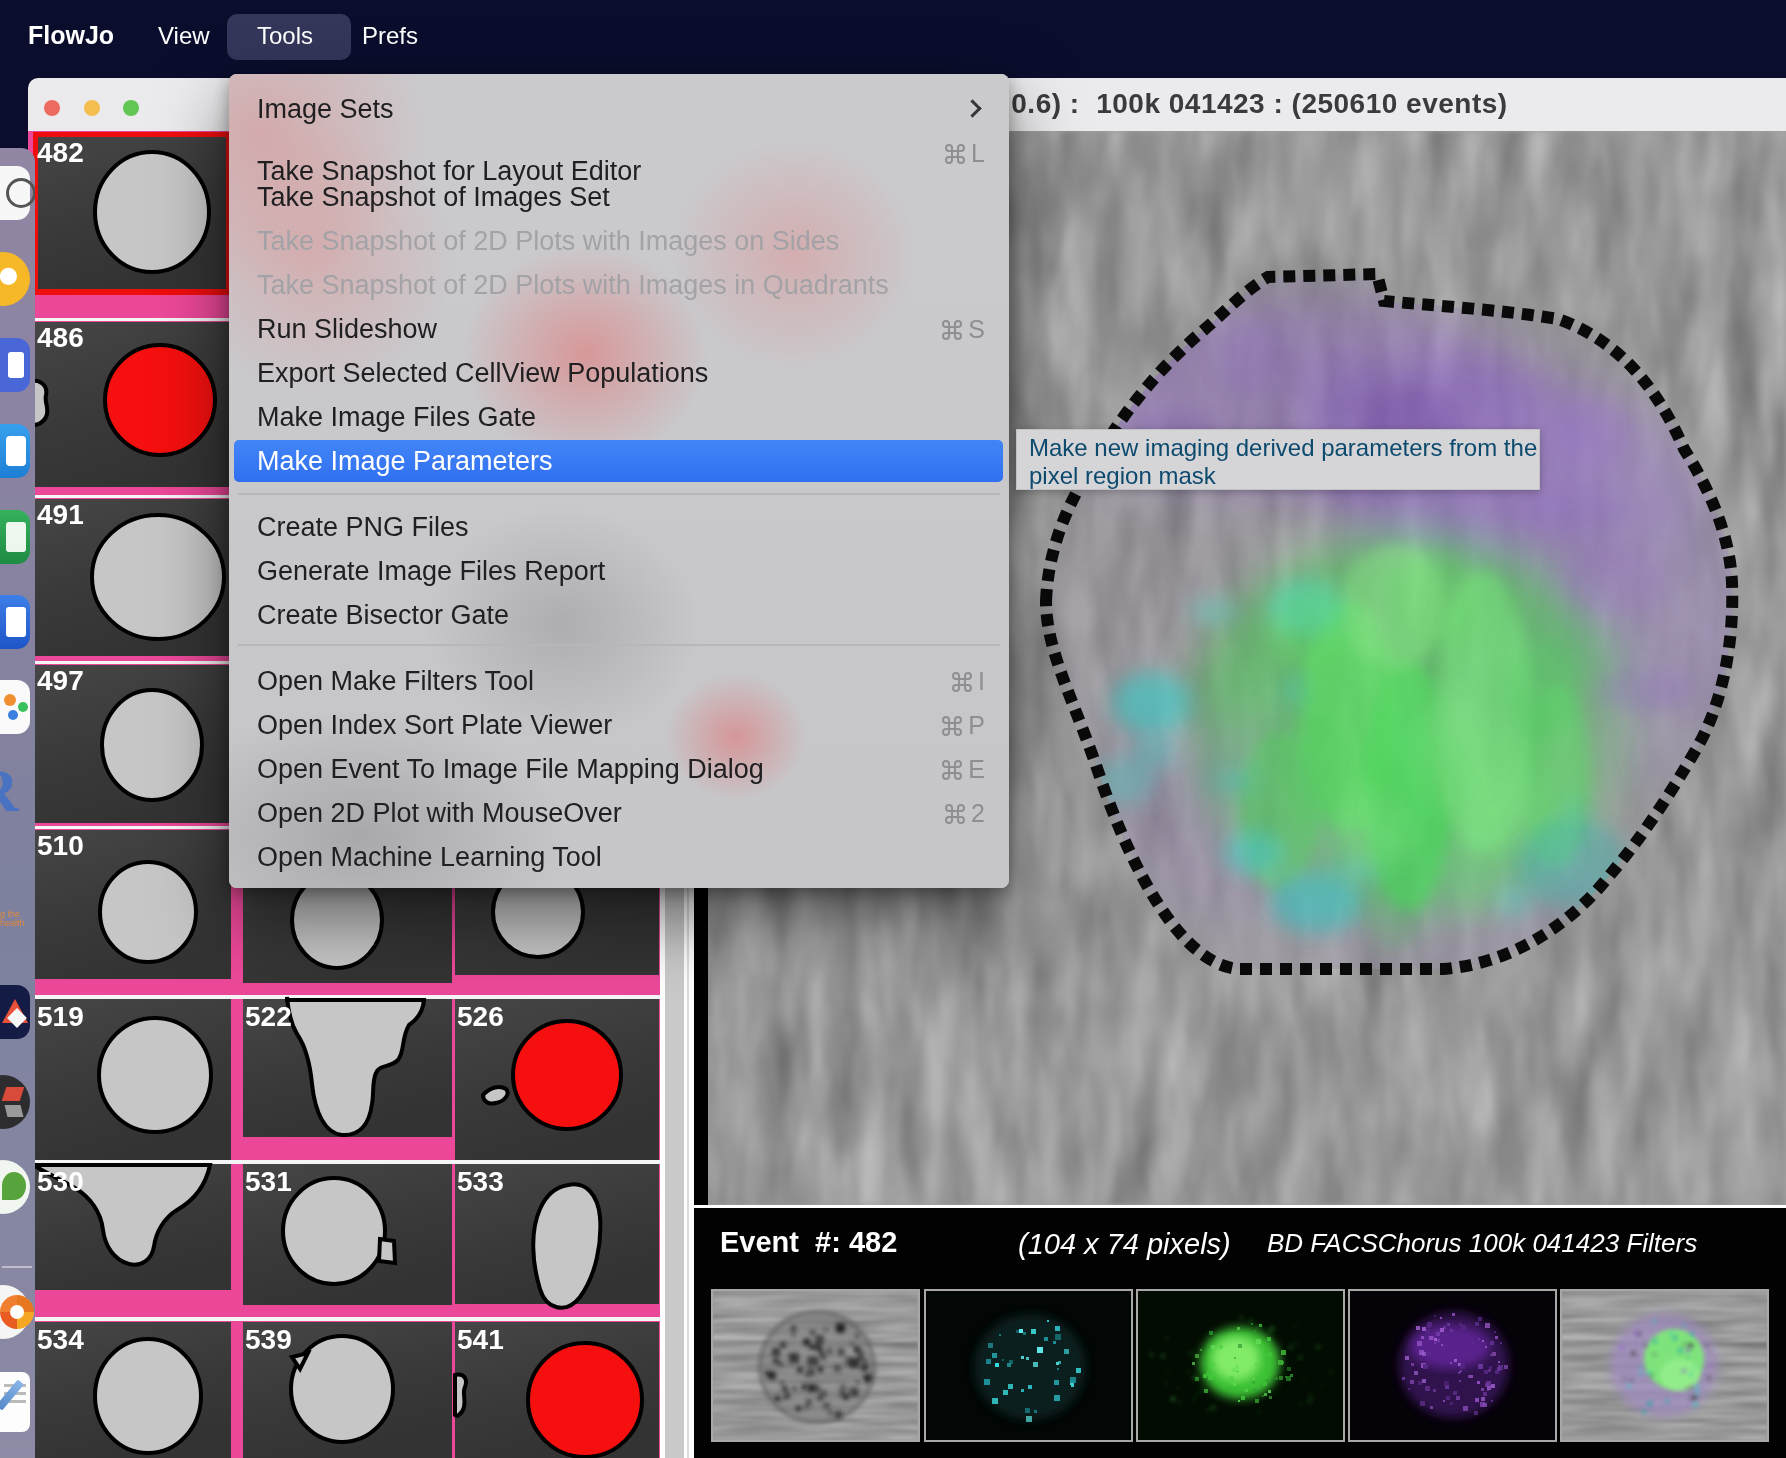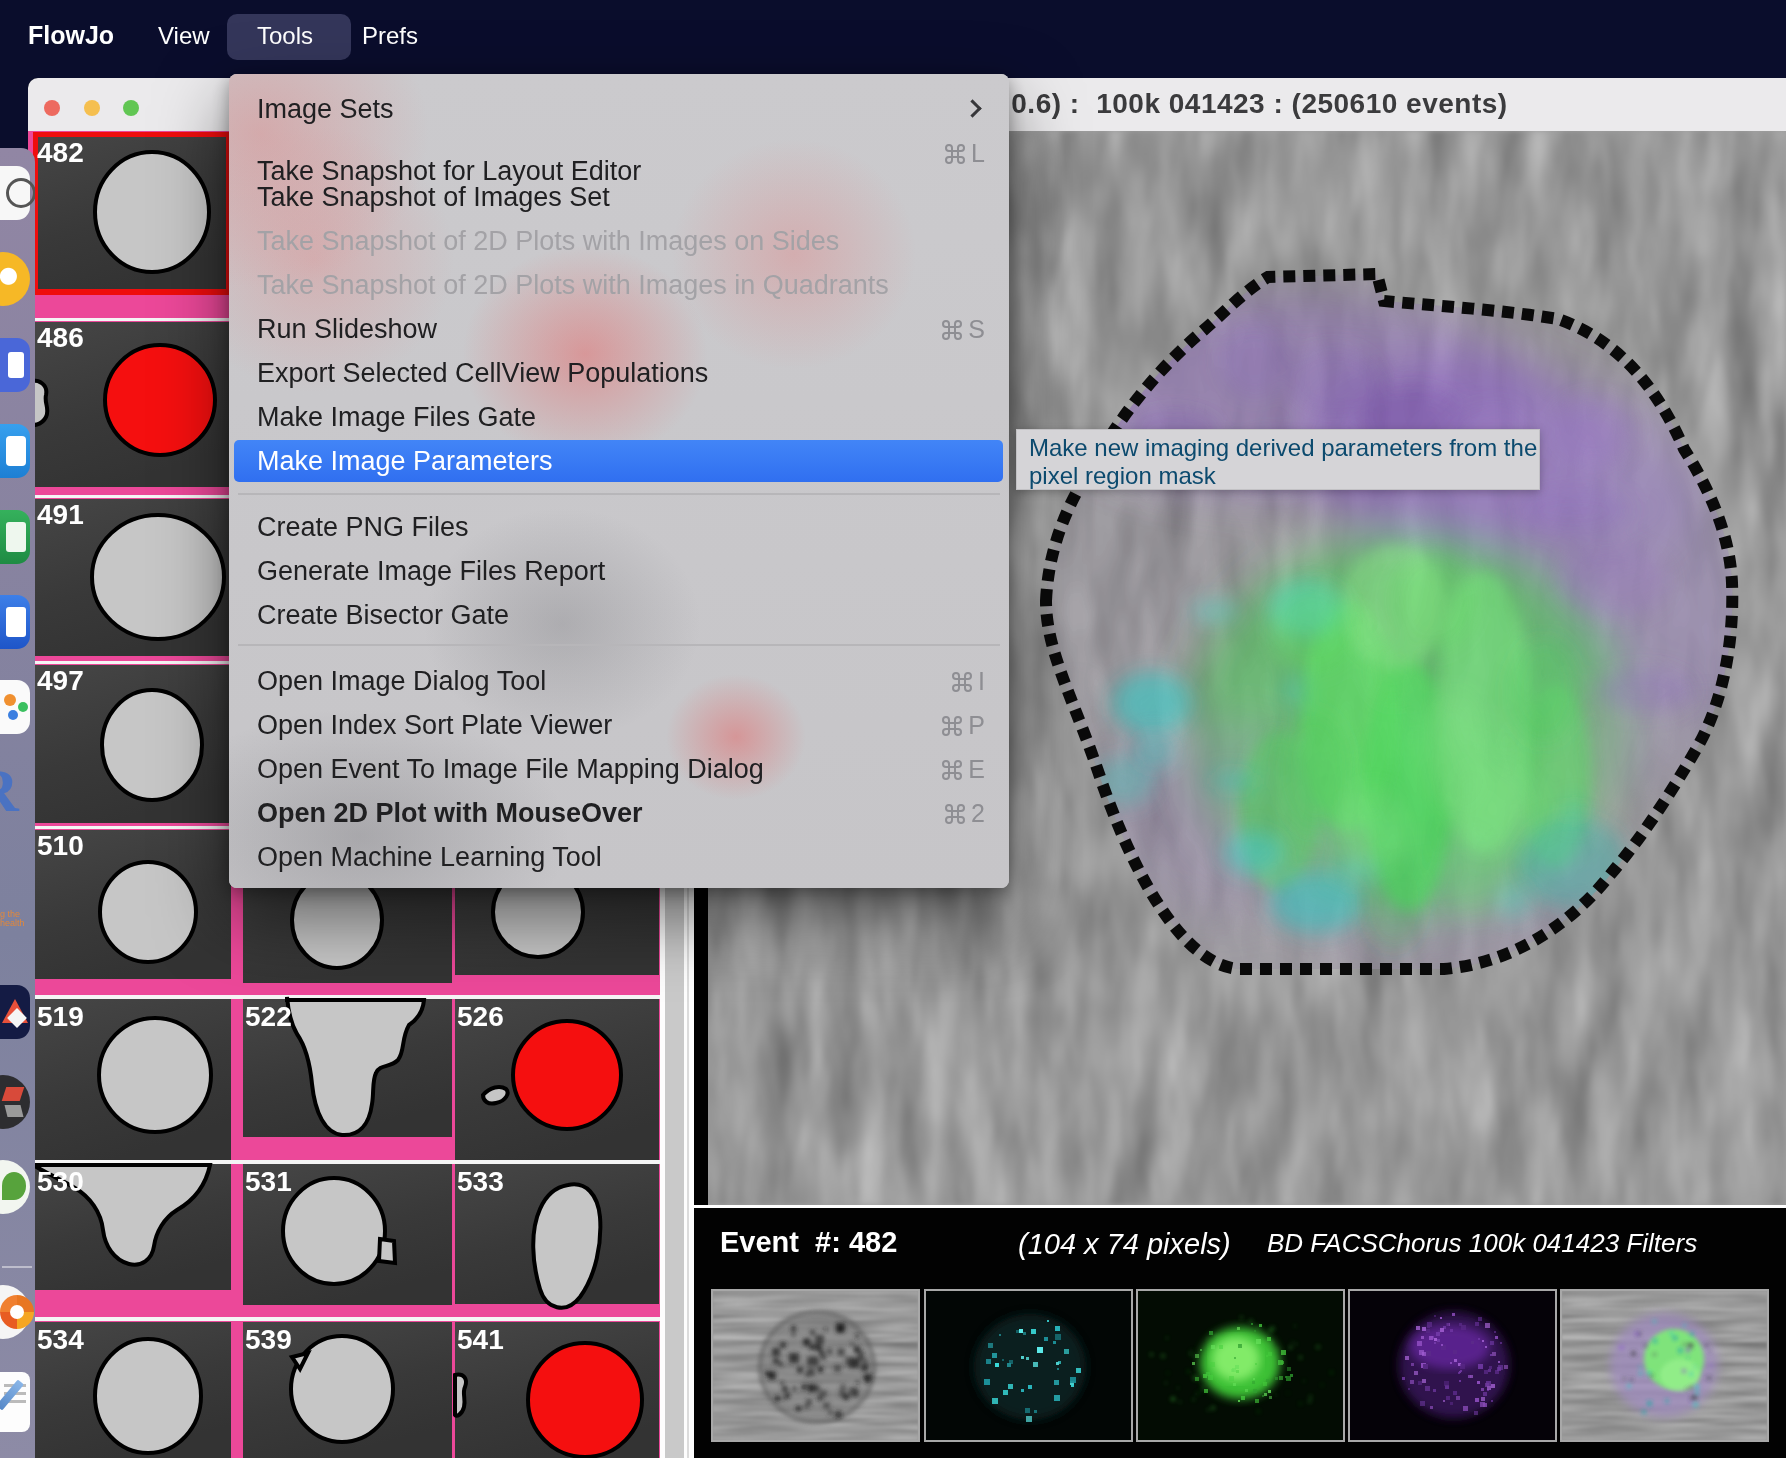--- a/index.html
+++ b/index.html
@@ -740,24 +740,24 @@
   <div class="abs" style="left:28px;top:189px;height:44px;line-height:44px;color:#a3a2a6;">Take Snapshot of 2D Plots with Images in Quadrants</div>
   <div class="abs" style="left:28px;top:233px;height:44px;line-height:44px;">Run Slideshow</div>
   <div class="abs" style="left:28px;top:277px;height:44px;line-height:44px;">Export Selected CellView Populations</div>
   <div class="abs" style="left:28px;top:321px;height:44px;line-height:44px;">Make Image Files Gate</div>
   <div class="abs" style="left:28px;top:365px;height:44px;line-height:44px;color:#fff;">Make Image Parameters</div>
   <div class="abs" style="left:9px;top:419px;width:762px;height:2px;background:#b7b6b9;"></div>
   <div class="abs" style="left:28px;top:431px;height:44px;line-height:44px;">Create PNG Files</div>
   <div class="abs" style="left:28px;top:475px;height:44px;line-height:44px;">Generate Image Files Report</div>
   <div class="abs" style="left:28px;top:519px;height:44px;line-height:44px;">Create Bisector Gate</div>
   <div class="abs" style="left:9px;top:570px;width:762px;height:2px;background:#b7b6b9;"></div>
-  <div class="abs" style="left:28px;top:585px;height:44px;line-height:44px;">Open Image Dialog Tool</div>
+  <div class="abs" style="left:28px;top:585px;height:44px;line-height:44px;">Open Make Filters Tool</div>
   <div class="abs" style="left:28px;top:629px;height:44px;line-height:44px;">Open Index Sort Plate Viewer</div>
   <div class="abs" style="left:28px;top:673px;height:44px;line-height:44px;">Open Event To Image File Mapping Dialog</div>
-  <div class="abs" style="left:28px;top:717px;height:44px;line-height:44px;font-weight:bold;">Open 2D Plot with MouseOver</div>
+  <div class="abs" style="left:28px;top:717px;height:44px;line-height:44px;">Open 2D Plot with MouseOver</div>
   <div class="abs" style="left:28px;top:761px;height:44px;line-height:44px;">Open Machine Learning Tool</div>
 
   <div class="abs sc" style="left:672px;top:57px;"><svg width="24" height="24" viewBox="0 0 24 24" style="vertical-align:-4px;margin-right:4px;">
         <path d="M18 3a3 3 0 0 0-3 3v12a3 3 0 0 0 3 3 3 3 0 0 0 3-3 3 3 0 0 0-3-3H6a3 3 0 0 0-3 3 3 3 0 0 0 3 3 3 3 0 0 0 3-3V6a3 3 0 0 0-3-3 3 3 0 0 0-3 3 3 3 0 0 0 3 3h12a3 3 0 0 0 3-3 3 3 0 0 0-3-3z" fill="none" stroke="#8e8e93" stroke-width="2"></path>
       </svg>L</div>
   <div class="abs sc" style="left:672px;top:233px;"><svg width="24" height="24" viewBox="0 0 24 24" style="vertical-align:-4px;margin-right:4px;">
         <path d="M18 3a3 3 0 0 0-3 3v12a3 3 0 0 0 3 3 3 3 0 0 0 3-3 3 3 0 0 0-3-3H6a3 3 0 0 0-3 3 3 3 0 0 0 3 3 3 3 0 0 0 3-3V6a3 3 0 0 0-3-3 3 3 0 0 0-3 3 3 3 0 0 0 3 3h12a3 3 0 0 0 3-3 3 3 0 0 0-3-3z" fill="none" stroke="#8e8e93" stroke-width="2"></path>
       </svg>S</div>
   <div class="abs sc" style="left:672px;top:585px;"><svg width="24" height="24" viewBox="0 0 24 24" style="vertical-align:-4px;margin-right:4px;">
         <path d="M18 3a3 3 0 0 0-3 3v12a3 3 0 0 0 3 3 3 3 0 0 0 3-3 3 3 0 0 0-3-3H6a3 3 0 0 0-3 3 3 3 0 0 0 3 3 3 3 0 0 0 3-3V6a3 3 0 0 0-3-3 3 3 0 0 0-3 3 3 3 0 0 0 3 3h12a3 3 0 0 0 3-3 3 3 0 0 0-3-3z" fill="none" stroke="#8e8e93" stroke-width="2"></path>

